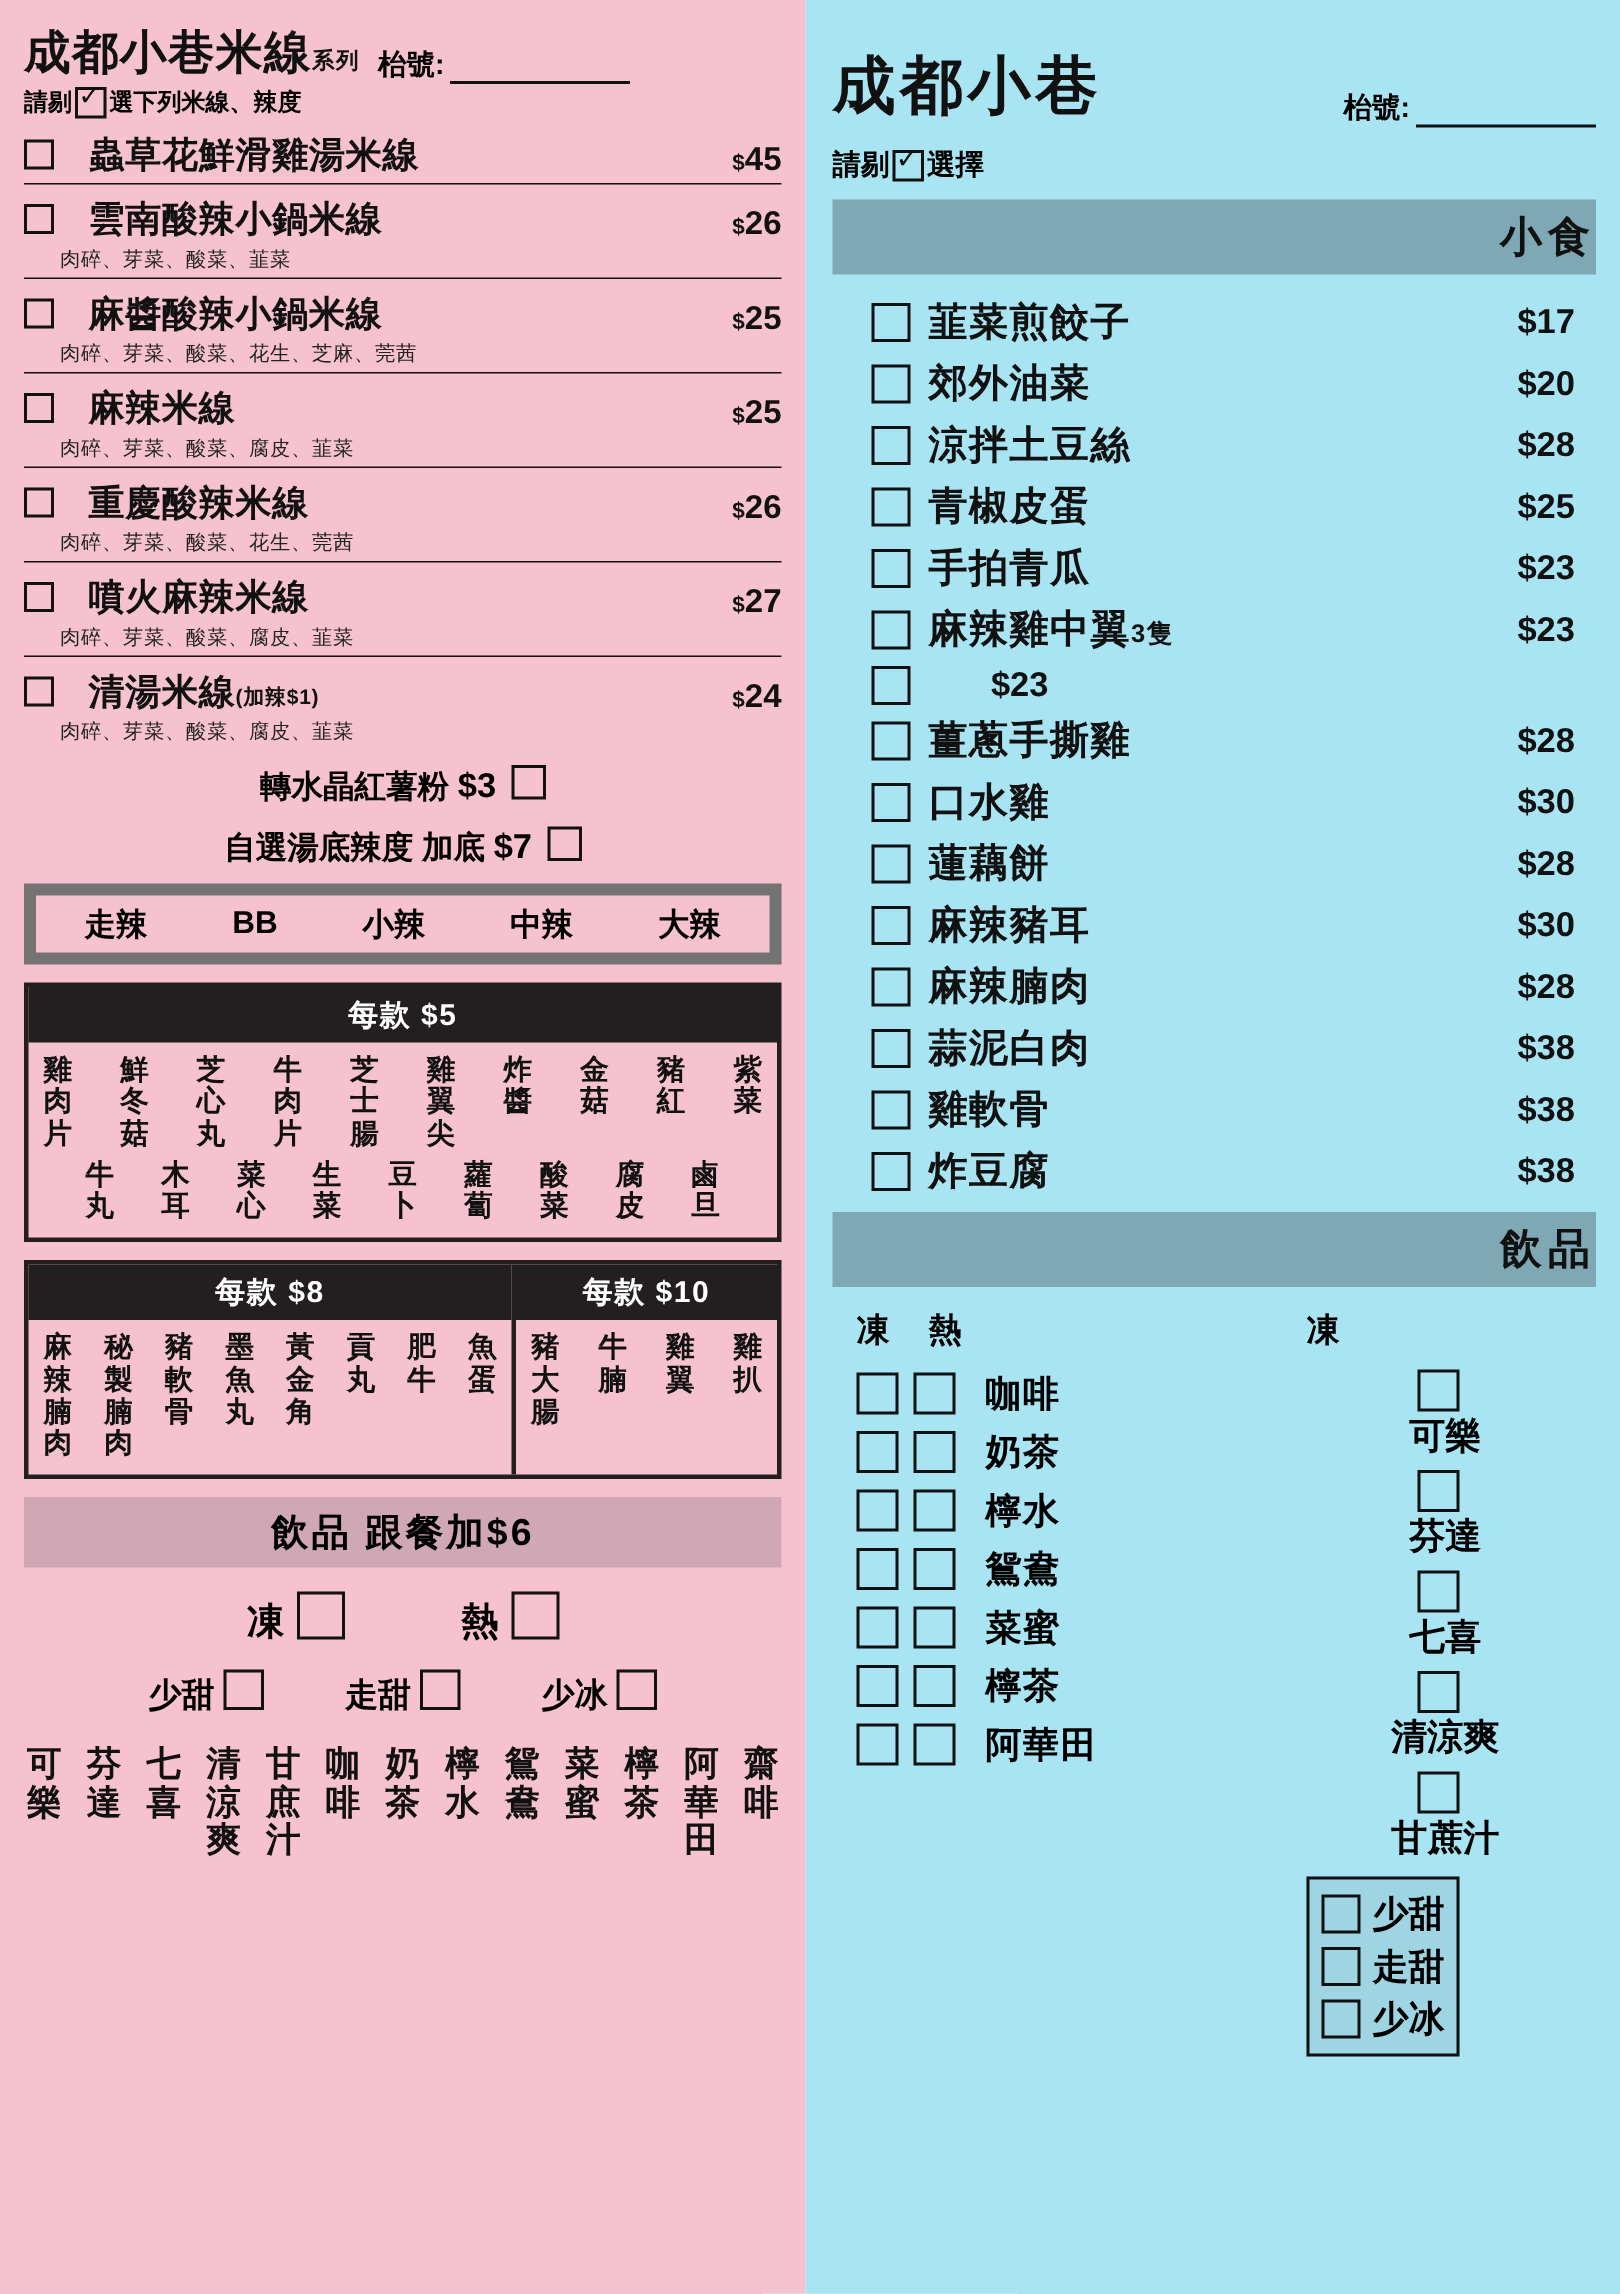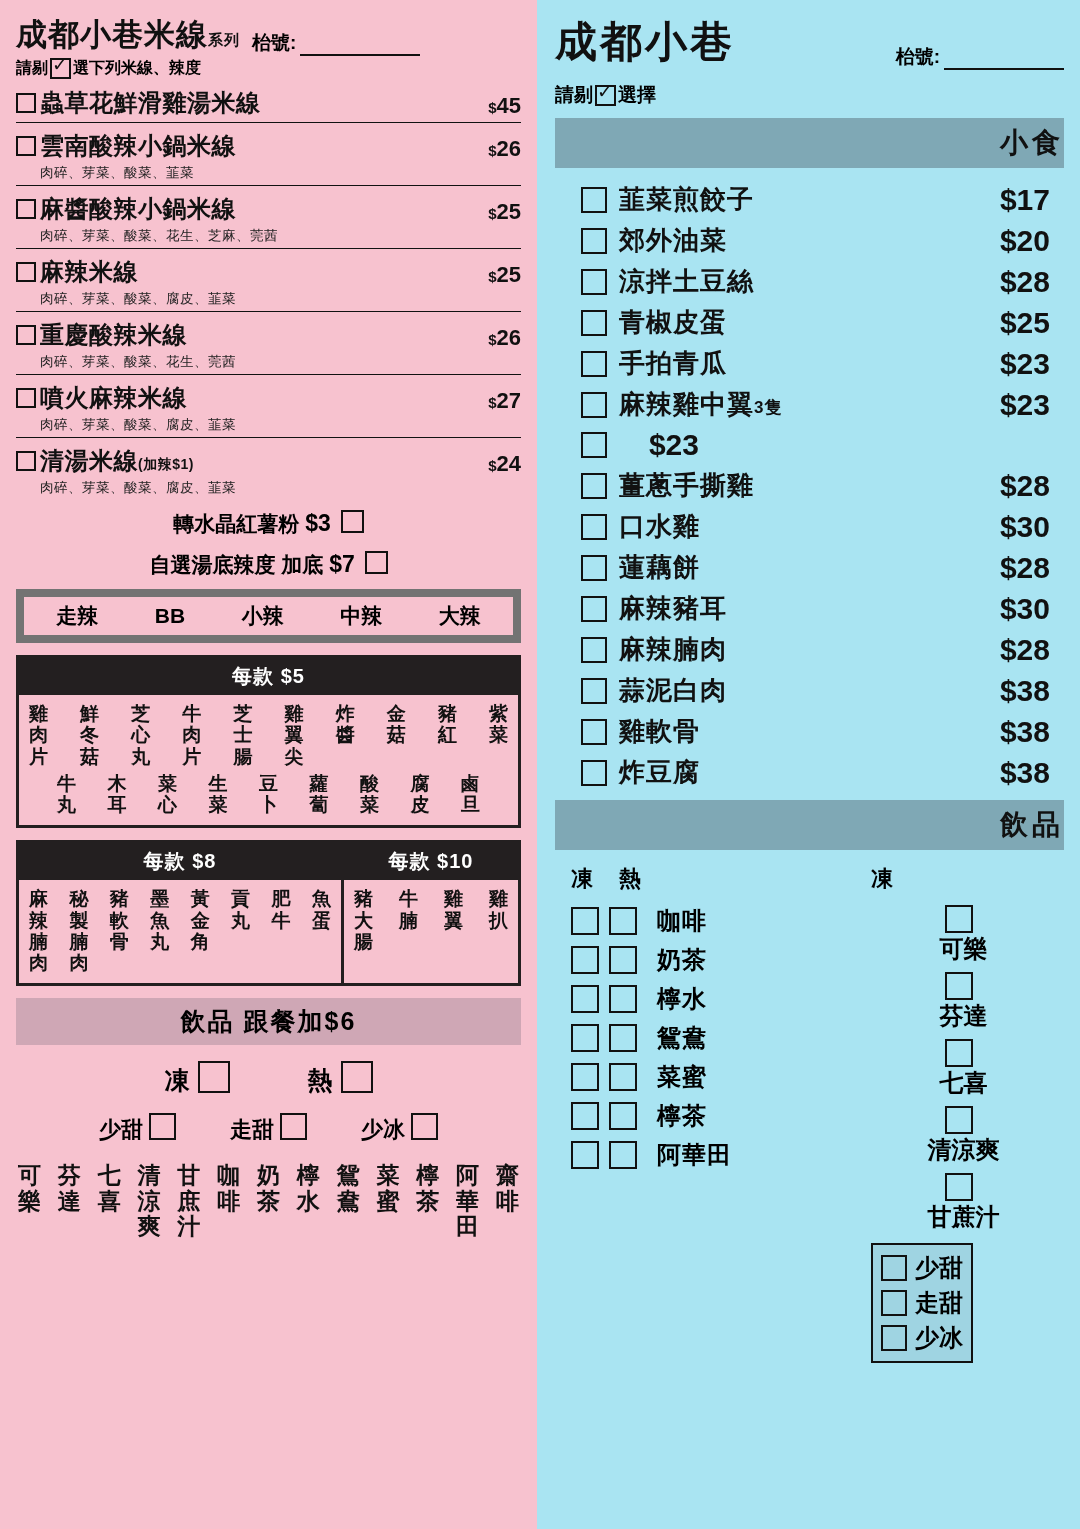--- a/index.html
+++ b/index.html
@@ -31,21 +31,21 @@
   .tickbox{
     display:inline-block;width:17px;height:17px;border:2px solid #111;position:relative;
     vertical-align:middle;
   }
   .tickbox.checked::after{
     content:"✓";position:absolute;left:0px;top:-7px;font-size:19px;font-weight:bold;color:#111;
   }
 
   .noodle-list{margin-top:8px;}
   .n-row{display:flex;align-items:baseline;justify-content:space-between;margin-top:7px;}
-  .n-left{display:flex;align-items:center;gap:4px;}
+  .n-left{display:flex;align-items:center;gap:23px;}
   .sqbox{display:inline-block;width:16px;height:16px;border:2px solid #111;flex:none;}
   .n-name{font-size:24px;font-weight:bold;color:#111;letter-spacing:0.5px;}
   .n-name .small{font-size:14px;font-weight:bold;}
   .n-price{font-size:22px;font-weight:bold;color:#111;}
   .n-price .cur{font-size:15px;}
   .n-sub{font-size:13.5px;color:#222;margin:2px 0 0 24px;letter-spacing:0.5px;}
   .n-hr{border-bottom:1px solid #111;margin-top:3px;}
 
   .addline{text-align:center;font-size:21px;font-weight:bold;margin-top:13px;}
   .addline .price{font-size:23px;}
@@ -78,34 +78,34 @@
   .hotcold{display:flex;justify-content:center;gap:78px;margin-top:16px;font-size:25px;font-weight:bold;align-items:center;}
   .bigbox{display:inline-block;width:28px;height:28px;border:2.5px solid #111;vertical-align:-4px;margin-left:8px;}
   .sweetrow{display:flex;justify-content:center;gap:54px;margin-top:16px;font-size:22px;font-weight:bold;align-items:center;}
   .midbox{display:inline-block;width:23px;height:23px;border:2.5px solid #111;vertical-align:-3px;margin-left:6px;}
 
   .drinkgrid{display:flex;justify-content:space-between;margin-top:18px;padding:0 2px;}
   .dcol{font-size:23px;font-weight:bold;line-height:1.1;text-align:center;color:#111;}
 
   
   .r-head{display:flex;align-items:flex-end;justify-content:space-between;}
-  .r-title{font-size:42px;font-weight:bold;letter-spacing:3px;color:#111;}
+  .r-title{font-size:42px;font-weight:bold;letter-spacing:3px;color:#111;margin-top:15px;}
   .r-code{font-size:19px;font-weight:bold;display:flex;align-items:flex-end;gap:4px;}
   .r-note{font-size:19px;font-weight:bold;margin-top:12px;display:flex;align-items:center;gap:2px;}
 
   .secbar{
     background:#7fa8b5;text-align:right;font-size:28px;font-weight:bold;
     padding:6px 0;margin-top:10px;letter-spacing:4px;color:#111;
   }
   .r-list{margin-top:14px;padding:0 14px 0 26px;}
   .r-row{display:flex;align-items:center;margin-top:6px;}
   .r-box{width:22px;height:22px;border:2.5px solid #111;flex:none;}
   .r-name{font-size:26px;font-weight:bold;margin-left:12px;flex:1;color:#111;letter-spacing:1px;}
   .r-name .tiny{font-size:17px;}
-  .r-price{font-size:30px;font-weight:bold;color:#111;width:92px;text-align:right;}
+  .r-price{font-size:23px;font-weight:bold;color:#111;width:92px;text-align:right;}
 
   .d-head{display:flex;margin-top:14px;padding:0 8px 0 16px;font-size:22px;font-weight:bold;}
   .d-head .c1{width:300px;letter-spacing:10px;}
   .d-cols{display:flex;padding:0 8px 0 16px;margin-top:4px;}
   .d-colL{width:300px;}
   .d-colR{flex:1;}
   .d-row{display:flex;align-items:center;margin-top:7px;font-size:24px;font-weight:bold;}
   .d-row .b{width:24px;height:24px;border:2.5px solid #111;flex:none;margin-right:10px;}
   .d-row .lbl{margin-left:10px;letter-spacing:1px;}
   .d-rowR{display:flex;align-items:center;margin-top:7px;font-size:24px;font-weight:bold;flex-direction:column;}

